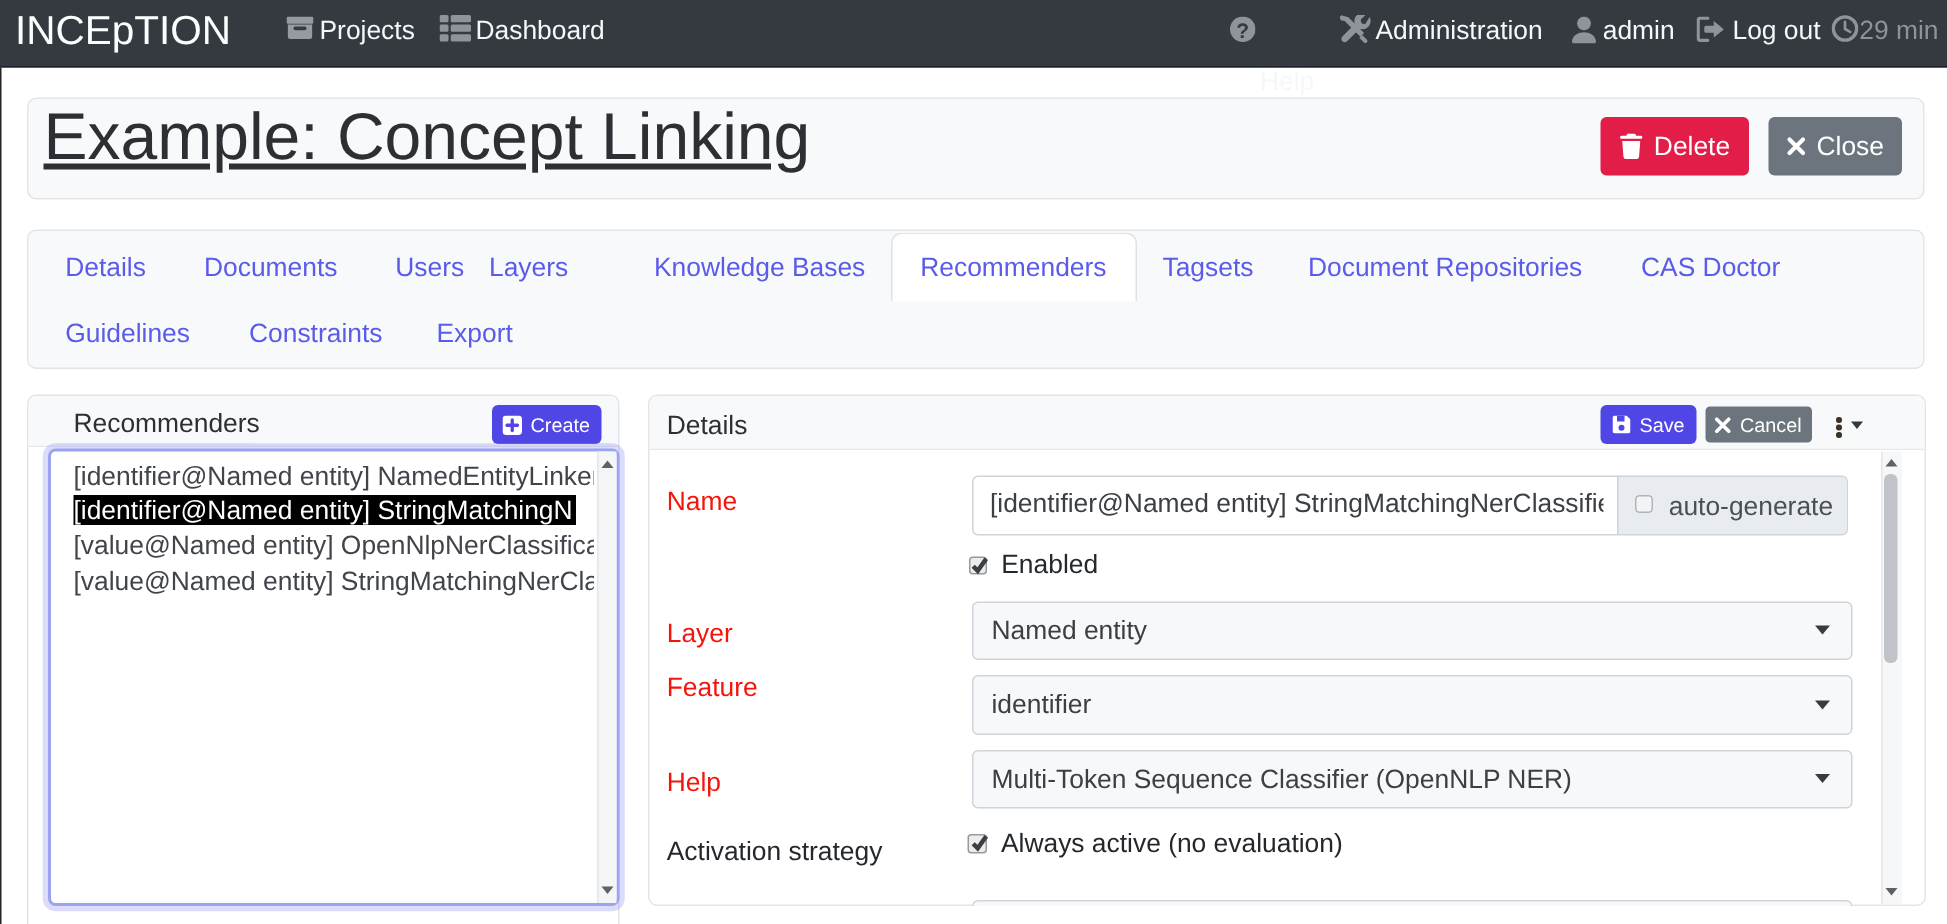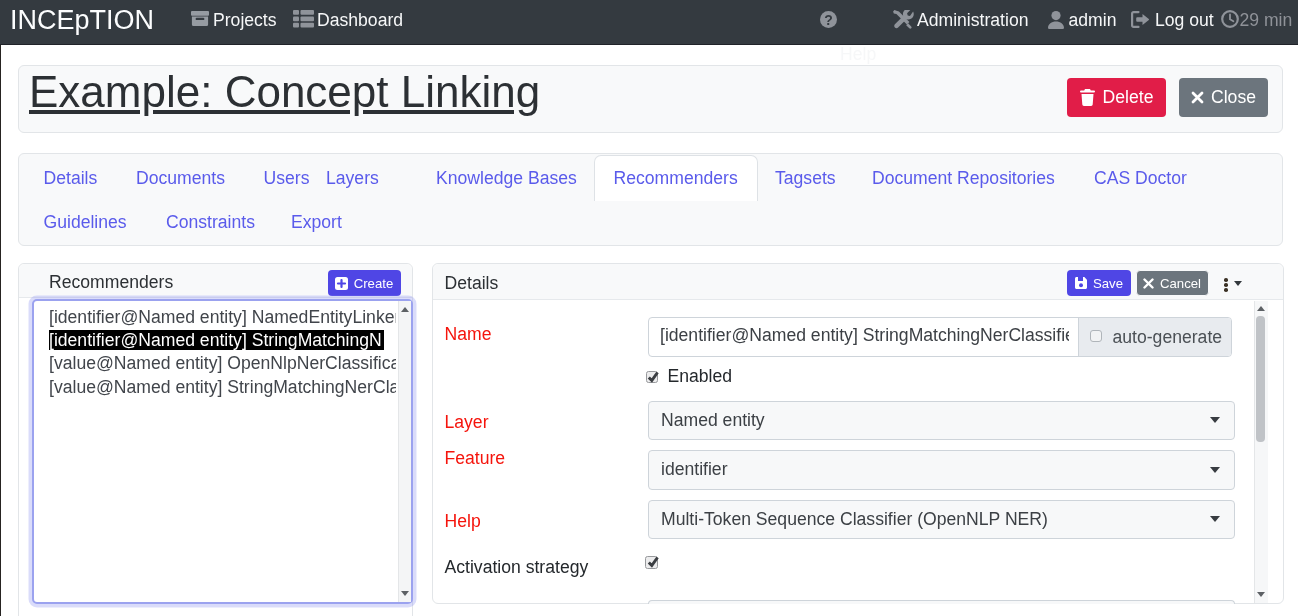--- a/index.html
+++ b/index.html
@@ -191,20 +191,21 @@
 <div class="redlbl" style="left:444.5px;top:511px;">Help</div>
 <div class="sel" style="left:648px;top:499.5px;width:587px;height:39.5px;">Multi-Token Sequence Classifier (OpenNLP NER)</div>
 <div class="caret" style="left:1209.5px;top:516px;"></div>
 
 <div class="blklbl" style="left:444.5px;top:556.5px;">Activation strategy</div>
 <div class="cb" style="left:645.2px;top:556.3px;">
  <svg width="12" height="12" viewBox="0 0 12 12">
         <path d="M1.8 6.5 L4.8 9.5 L10.5 1.5" fill="none" stroke="#3b3e42" stroke-width="3"></path>
       </svg>
 </div>
+<div class="blklbl" style="left:667.3px;top:551.9px;">Always active (no evaluation)</div>
 
 <div class="abs" style="left:648px;top:599.5px;width:587px;height:4px;border:1px solid #ced4da;border-bottom:none;border-radius:4px 4px 0 0;background:#f7f8f9;"></div>
 
 <div class="abs" style="left:1254px;top:301px;width:13.5px;height:302px;background:#f6f7f8;border-left:1px solid #e4e6e8;"></div>
 <div class="abs" style="left:1256.5px;top:306px;width:0;height:0;border-left:4px solid transparent;border-right:4px solid transparent;border-bottom:5.5px solid #5d6165;"></div>
 <div class="abs" style="left:1256px;top:316px;width:9px;height:126px;background:#c0c3c7;border-radius:4px;"></div>
 <div class="abs" style="left:1256.5px;top:591.5px;width:0;height:0;border-left:4px solid transparent;border-right:4px solid transparent;border-top:5.5px solid #5d6165;"></div>
 
 </div>
 

